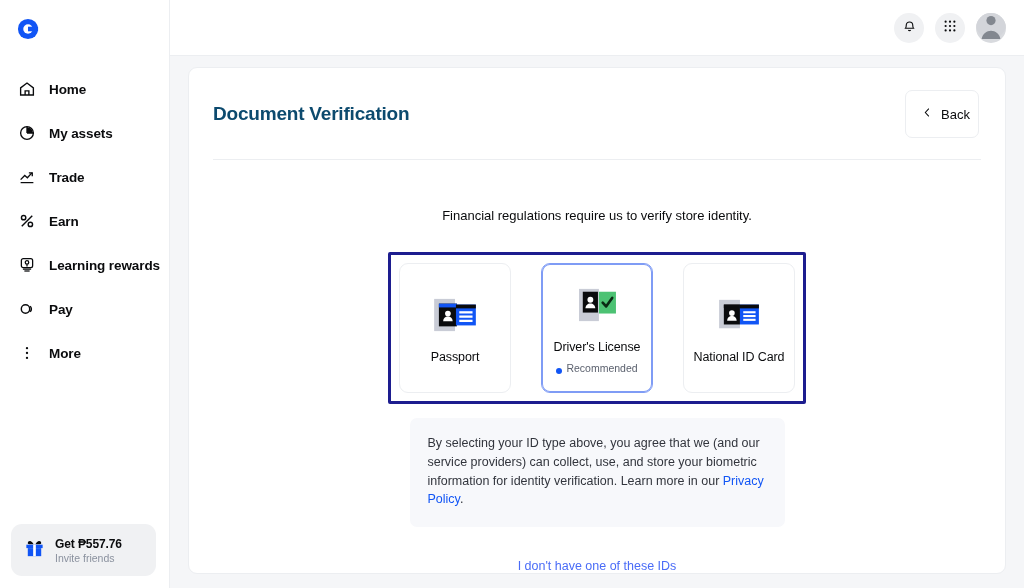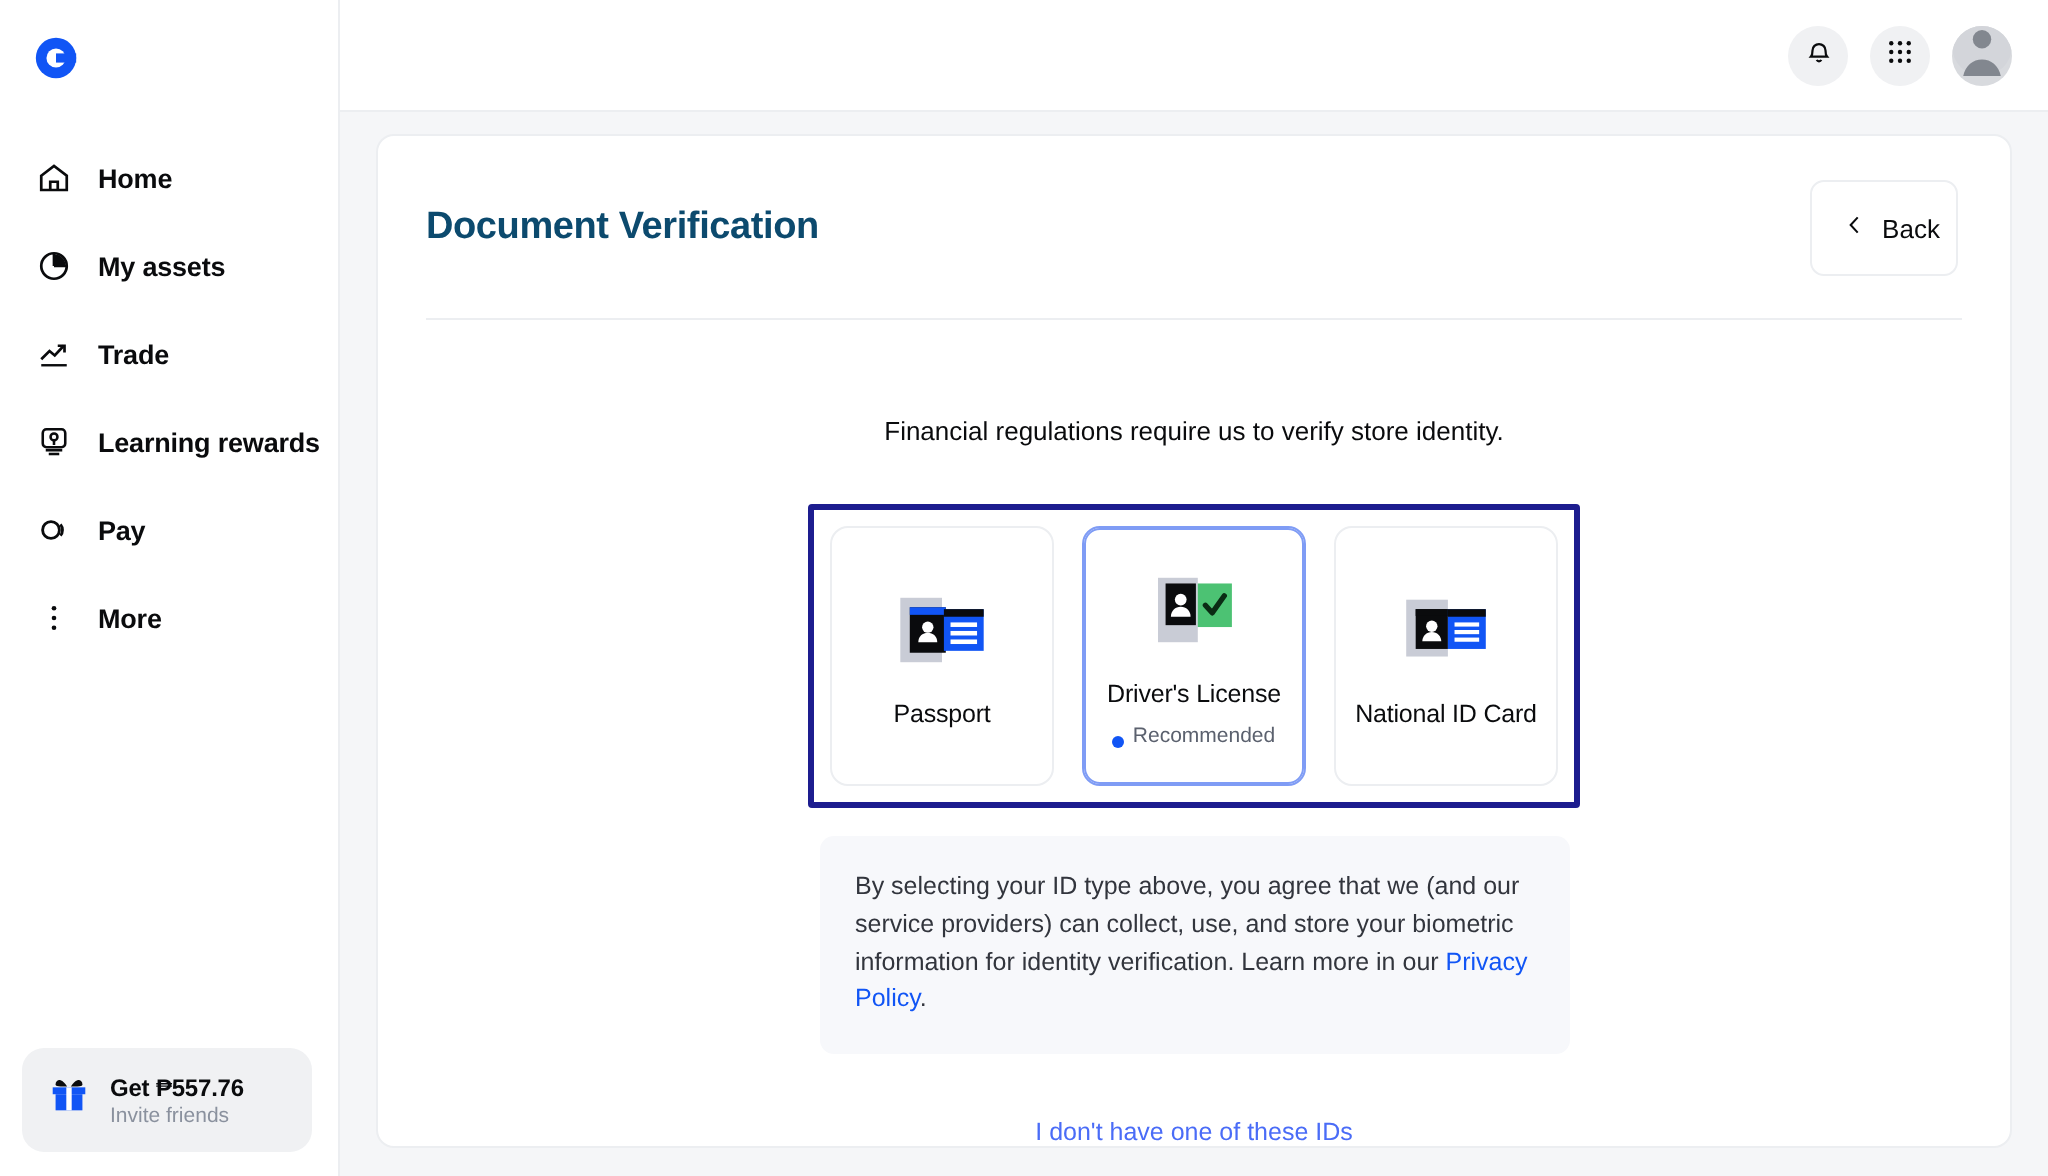--- a/index.html
+++ b/index.html
@@ -98,21 +98,21 @@
   .sub-select { font-size: 13px; color: #0a0b0d; margin-top: 17px; }
 
   
   .ring {
     margin-top: 16px;
     border: 3px solid #1d1d8f;
     border-radius: 2px;
     padding: 8px;
     display: flex;
   }
-  .id-group { display: flex; gap: 14px; }
+  .id-group { display: flex; gap: 30px; }
   .id-card {
     width: 112px; height: 130px;
     background: #fff;
     border: 1px solid #eceef1; border-radius: 9px;
     display: flex; flex-direction: column; align-items: center;
     justify-content: center; gap: 0;
     cursor: pointer; position: relative;
   }
   .id-card.selected { border: 1px solid #7f9cf5; box-shadow: 0 0 0 1px #7f9cf5 inset; }
   .id-icon { height: 46px; display: flex; align-items: center; justify-content: center; margin-bottom: 12px; }
@@ -177,20 +177,30 @@
         <span class="nav-icon">
           <svg viewBox="0 0 24 24" width="18" height="18" fill="none" stroke="#0a0b0d" stroke-width="1.8">
             <path d="M3.5 15.5 9 10l3.5 3 6-6.5"></path>
             <path d="M14.5 6.5h4.5V11"></path>
             <path d="M3.5 19.5h17" stroke-width="1.6"></path>
           </svg>
         </span>
         <span class="nav-label">Trade</span>
       </div>
 
+      <div class="nav-item">
+        <span class="nav-icon">
+          <svg viewBox="0 0 24 24" width="18" height="18" fill="none" stroke="#0a0b0d" stroke-width="1.9">
+            <circle cx="7.5" cy="7.5" r="2.9"></circle>
+            <circle cx="16.5" cy="16.5" r="2.9"></circle>
+            <path d="M19 5 5 19"></path>
+          </svg>
+        </span>
+        <span class="nav-label">Earn</span>
+      </div>
 
       <div class="nav-item">
         <span class="nav-icon">
           <svg viewBox="0 0 24 24" width="18" height="18" fill="none" stroke="#0a0b0d" stroke-width="1.7">
             <rect x="4.5" y="3.5" width="15" height="12" rx="2.5"></rect>
             <circle cx="12" cy="8.6" r="2.3"></circle>
             <path d="M12 11v3"></path>
             <path d="M6.5 17.5h11"></path>
             <path d="M8.5 20h7"></path>
           </svg>

